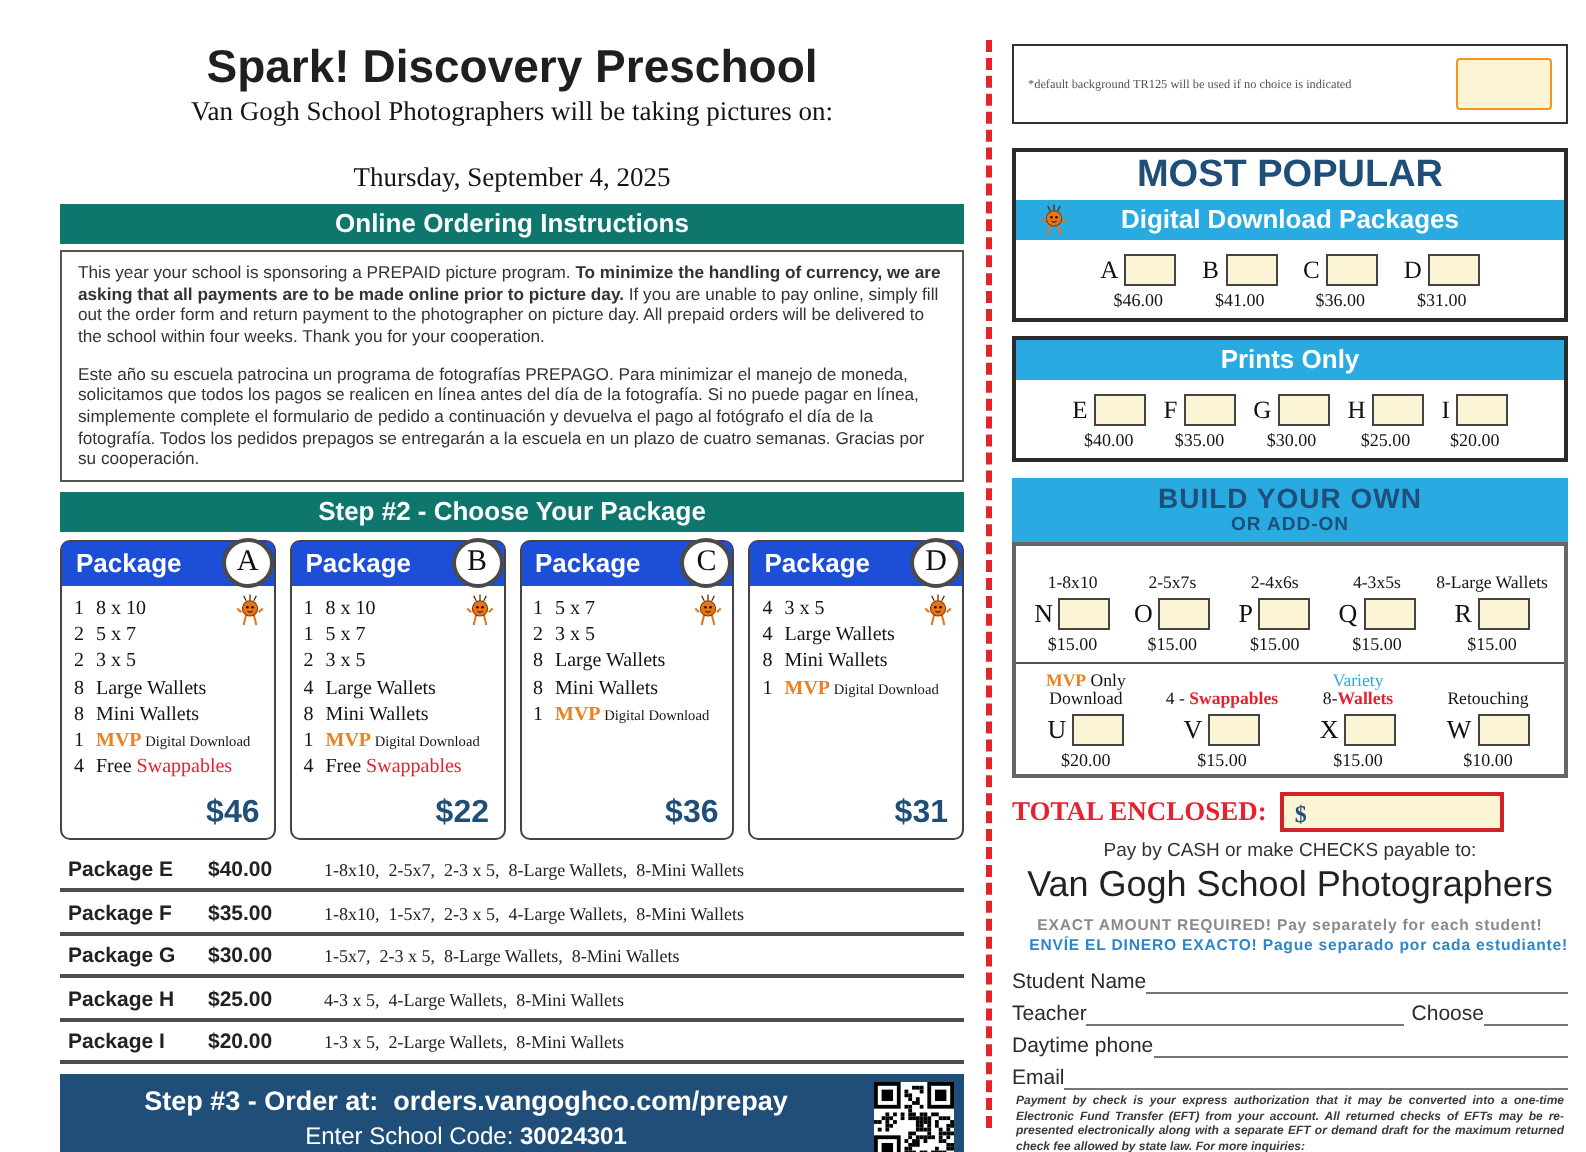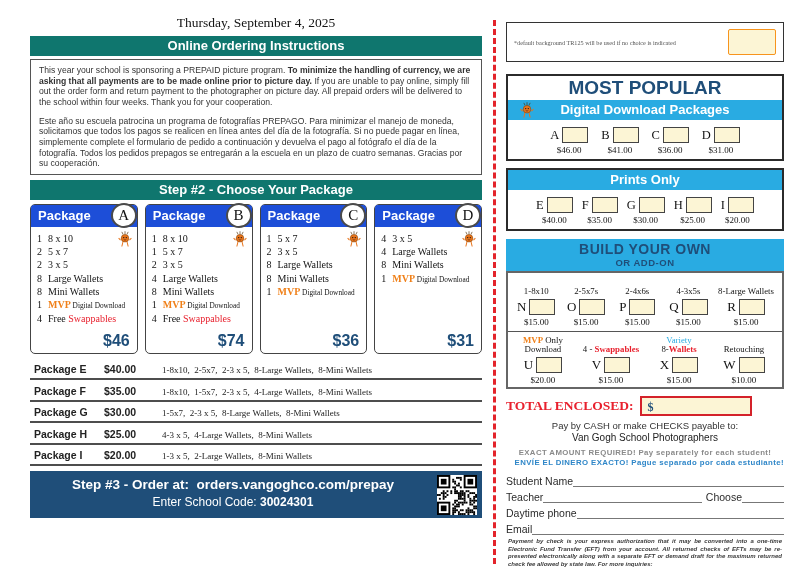--- a/index.html
+++ b/index.html
@@ -4,21 +4,21 @@
 <style>
   * { box-sizing: border-box; margin: 0; padding: 0; }
   body { background:#888; font-family:"Liberation Sans", sans-serif; }
   .page { position:relative; width:793px; height:576px; background:#fff; overflow:hidden; }
 
   
   .col-left { position:absolute; left:30px; top:12px; width:452px; }
   .title { font-size:23px; font-weight:bold; color:#1f1f1f; text-align:center; margin-top:8px; }
   .serif { font-family:"Liberation Serif", serif; }
   .intro { font-size:13.5px; color:#141414; text-align:center; margin-top:1px; }
-  .pdate { font-size:13.5px; color:#141414; text-align:center; margin-top:3px; }
+  .pdate { font-size:13.5px; color:#141414; text-align:center; margin-top:17px; }
   .makeup { font-size:10.5px; color:#141414; text-align:center; margin-top:5px; }
   .banner { background:#0f766e; color:#fff; font-weight:bold; font-size:13px; text-align:center; padding:2px 0 3px; margin-top:5px; }
   .instr { border:1.5px solid #555; margin-top:3px; padding:5px 8px; font-size:8.6px; line-height:1.24; color:#333; }
   .instr p + p { margin-top:8px; }
 
   .cards { display:grid; grid-template-columns:repeat(4,1fr); gap:7px; margin-top:4px; height:150px; }
   .card { position:relative; border:1.5px solid #444; border-radius:5px; background:#fff; }
   .card-head { background:#1d4ed8; height:22px; border-radius:3px 3px 0 0; position:relative; }
   .card-head .ph { color:#fff; font-weight:bold; font-size:13px; display:inline-block; padding:3px 0 0 7px; }
   .letter-circle { position:absolute; right:0px; top:-2px; width:26px; height:25px; background:#fff;
@@ -83,39 +83,41 @@
   .byo-cell { text-align:center; }
   .byo-cell .opt-top { justify-content:center; margin-top:2px; }
   .byo-cell .opt-letter { font-size:13px; }
 
   .total-row { display:flex; justify-content:flex-start; align-items:center; gap:7px; margin-top:7px; }
   .total-label { font-family:"Liberation Serif",serif; font-weight:bold; font-size:13.5px; color:#E8212E; }
   .total-box { width:112px; height:20px; background:#FCF5D5; border:2px solid #D4222A; font-family:"Liberation Serif",serif;
     font-weight:bold; font-size:12px; color:#1F4E79; padding:2px 0 0 5px; }
   .pay-en { font-size:9.5px; color:#333; text-align:center; margin-top:4px; }
   .pay-es { font-size:9.5px; color:#E0492F; text-align:center; margin-top:1px; }
-  .payee { font-size:10px; color:#222; text-align:center; margin-top:1px; }
+  .payee { font-size:18px; color:#222; text-align:center; margin-top:1px; }
   .exact-en { font-size:7.8px; font-weight:bold; color:#8a8a8a; letter-spacing:.4px; text-align:center; margin-top:5px; }
   .exact-es { font-size:7.8px; font-weight:bold; color:#2E86C8; letter-spacing:.4px; text-align:right; margin-top:1px; }
 
   .form-lines { margin-top:4px; }
   .fline { display:flex; align-items:flex-end; height:16px; font-size:10.5px; color:#2b2b2b; }
   .uline { flex:1; border-bottom:1.2px solid #777; height:12px; }
   .uline.short { flex:0 0 42px; }
   .lab2 { margin-left:4px; }
 
   .fine-print { font-size:6px; font-style:italic; font-weight:bold; color:#3a3a3a; line-height:1.25;
     text-align:justify; margin-top:3px; padding:0 2px; }
 </style>
 </head>
 <body>
 
 <div class="page">
 
   <div class="col-left">
+    <div class="title">Spark! Discovery Preschool</div>
+    <div class="intro serif">Van Gogh School Photographers will be taking pictures on:</div>
     <div class="pdate serif">Thursday, September 4, 2025</div>
 
     <div class="banner">Online Ordering Instructions</div>
 
     <div class="instr">
       <p><span>This year your school is sponsoring a PREPAID picture program.  </span><b>To minimize the handling of currency,  we are asking that all payments are to be made online prior to picture day.</b><span>  If you are unable to pay online, simply fill out the order form and return payment to the photographer on picture day.   All prepaid orders will be delivered to the school within four weeks.  Thank you for your cooperation.</span></p>
       <p>Este año su escuela patrocina un programa de fotografías PREPAGO. Para minimizar el manejo de moneda, solicitamos que todos los pagos se realicen en línea antes del día de la fotografía. Si no puede pagar en línea, simplemente complete el formulario de pedido a continuación y devuelva el pago al fotógrafo el día de la fotografía. Todos los pedidos prepagos se entregarán a la escuela en un plazo de cuatro semanas. Gracias por su cooperación.</p>
     </div>
 
     <div class="banner">Step #2 - Choose Your Package</div>
@@ -202,21 +204,21 @@
               <path d="M8 5 L6 1 M11 5 L11 0 M14 5 L16 1" stroke="#4a2a00" stroke-width="1" fill="none"></path>
               <line x1="4" y1="14" x2="1" y2="11" stroke="#E8731A" stroke-width="1.6"></line>
               <line x1="18" y1="14" x2="21" y2="11" stroke="#E8731A" stroke-width="1.6"></line>
               <line x1="8" y1="16" x2="6" y2="24" stroke="#E8731A" stroke-width="1.6"></line>
               <line x1="14" y1="16" x2="16" y2="24" stroke="#E8731A" stroke-width="1.6"></line>
               <circle cx="11" cy="11" r="6" fill="#E8731A" stroke="#7a3c00" stroke-width="0.8"></circle>
               <circle cx="9" cy="10" r="1" fill="#111"></circle>
               <circle cx="13" cy="10" r="1" fill="#111"></circle>
               <path d="M9 13 Q11 15 13 13" stroke="#111" stroke-width="0.8" fill="none"></path>
             </svg></span>
-          <div class="card-price">$74</div>
+          <div class="card-price">$22</div>
         </div>
         <div class="card">
           <div class="card-head"><span class="ph">Package</span><div class="letter-circle">C</div></div>
           <div class="card-items">
             <div class="ci">
               <span class="q">1</span>
               <span><span>5 x 7</span></span>
             </div>
             <div class="ci">
               <span class="q">2</span>

